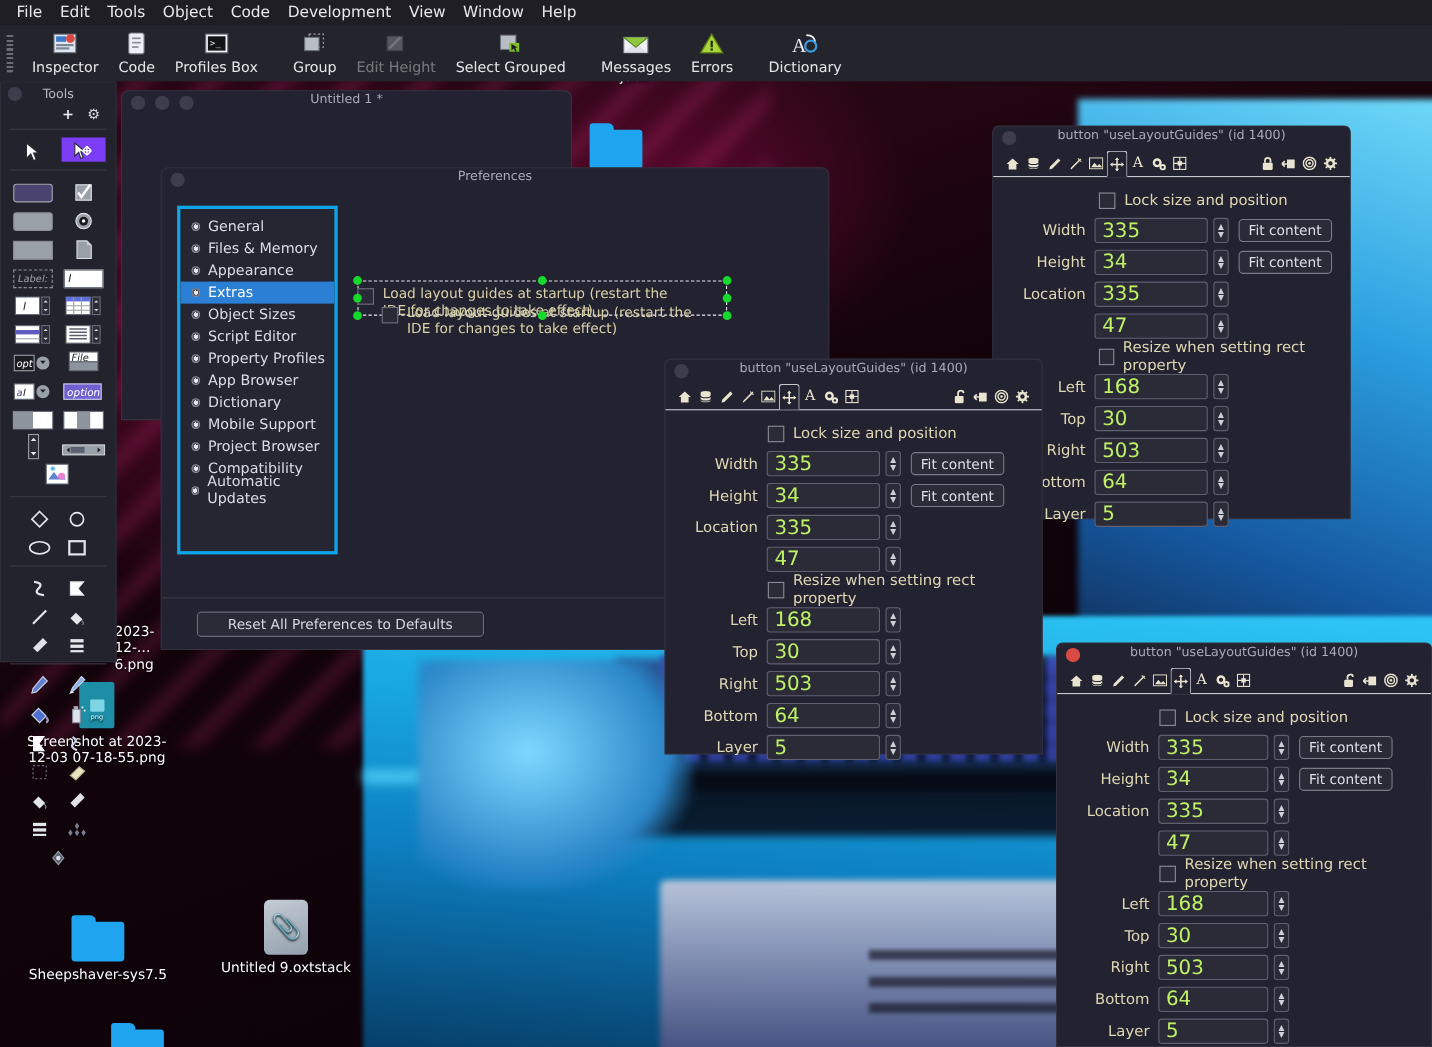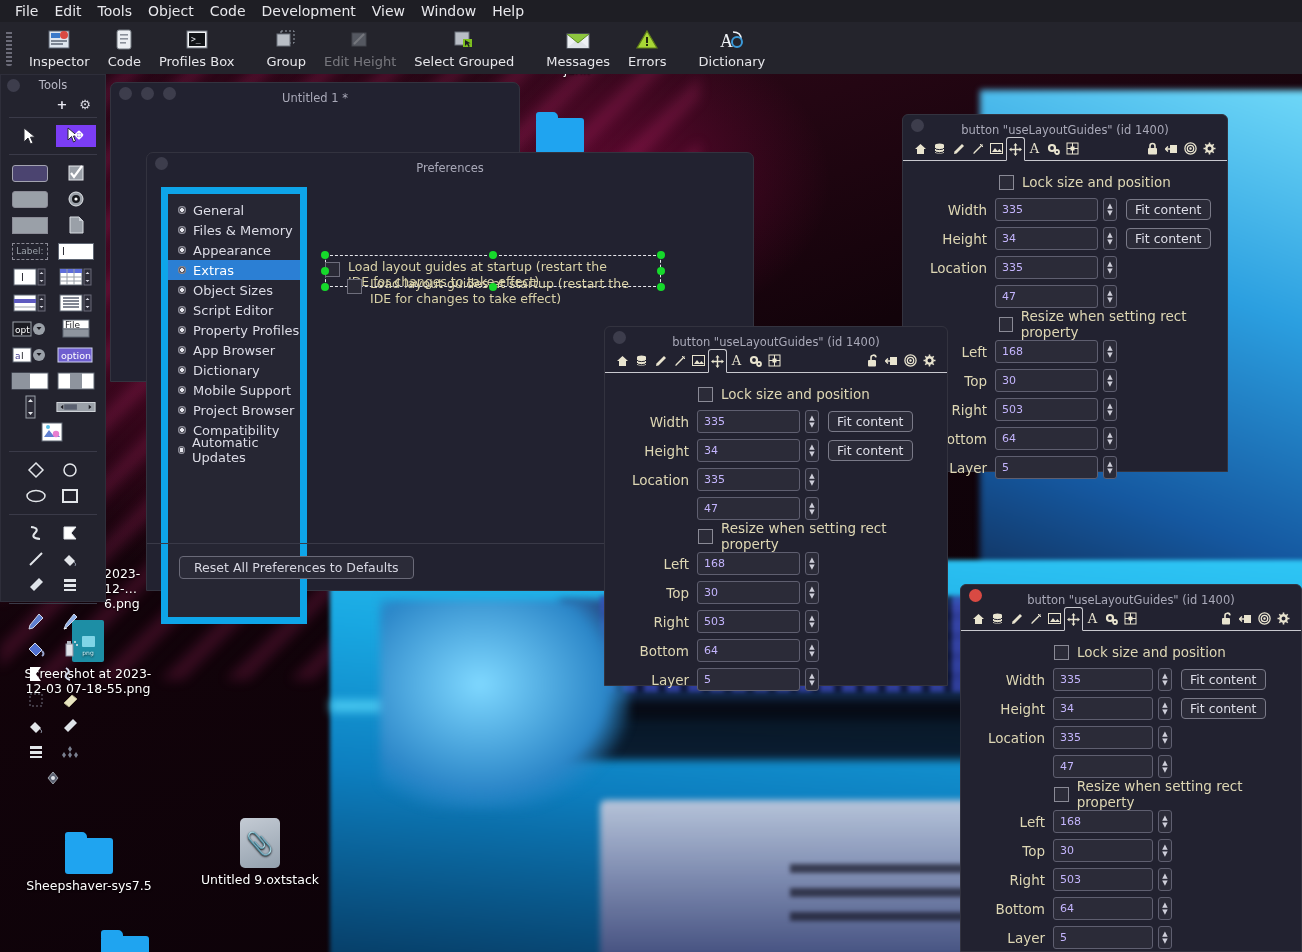--- a/index.html
+++ b/index.html
@@ -119,46 +119,46 @@
     position:absolute; left:6px; top:4px; width:13px;height:13px;border-radius:50%;
     background:#3d3d4c;
   }
   #tools .tp-actions{
     height:18px; display:flex; justify-content:flex-end; align-items:center; gap:12px; padding-right:14px;
     color:#d8d8e2; font-size:13px;
   }
   #tools hr{ border:0; border-top:1px solid #3a3a48; margin:4px 8px; }
   .tgrid{ display:flex; flex-wrap:wrap; justify-content:center; gap:4px 6px; padding:3px 6px; }
   .tcell{
-    width:40px; height:22px; display:flex; align-items:center; justify-content:center;
+    width:40px; height:22px; display:flex; align-items:flex-end; justify-content:center;font-style:italic;
   }
   .tcell.sel{ background:#7b3df5; }
   .tgrid.small .tcell{ width:28px; height:22px; }
   .swatch{ width:36px;height:17px; border:1px solid #8b8b96; }
 
   
   .win{ position:absolute; background:#222230; border:1px solid #33333f; z-index:60; }
   .win-title{
     height:22px; color:#a9a9b8; font-size:11.5px;
-    display:flex; align-items:flex-end; justify-content:center; position:relative;
+    display:flex; align-items:flex-start; justify-content:center; position:relative;
     font-family:"DejaVu Sans", sans-serif;
   }
   .wdot{ width:13px;height:13px;border-radius:50%; background:#3d3d4c; }
   .wdots{ position:absolute; left:8px; top:4px; display:flex; gap:9px;}
   .wdot.red{ background:#d94a43; }
 
   
   #editor{ left:110px; top:82px; width:410px; height:300px; background:#222230;
            border-radius:7px 7px 0 0; z-index:55; }
 
   
   #prefs{ left:146px; top:152px; width:608px; height:439px; border-radius:7px 7px 0 0; z-index:62; }
   #prefs .pref-body{ display:flex; padding:12px 14px 0 14px; height:370px; }
   #prefs-list{
-    width:146px; height:437px; background:#262633; border:7px solid #0ea5e9;
+    width:146px; height:317px; background:#262633; border:3px solid #0ea5e9;
     padding:6px 0; overflow:hidden;
   }
   .pref-row{
     height:20px; display:flex; align-items:center; gap:7px; padding-left:10px;
     color:#dcdce6; font-size:13px; cursor:default;
   }
   .pref-row.active{ background:#2b7fd4; color:#fff; }
   .pref-bullet{
     width:8px;height:8px;border-radius:50%;
     background:radial-gradient(circle at 50% 50%, #e6e6ee 0 2px, #55555f 2px 4px);
@@ -171,39 +171,39 @@
   .selrect{
     position:absolute; border:1px dashed #e8e8ee;
   }
   .handle{ position:absolute; width:8px;height:8px;border-radius:50%; background:#16d92b; }
   #prefs .pref-foot{
     position:absolute; left:0; bottom:0; width:100%; height:47px;
     border-top:1px solid #3a3a48;
   }
   .btn{
     background:#2b2b38; border:1px solid #6a6a78; border-radius:4px;
-    color:#d7d7e2; font-size:12.5px; padding:3px 14px; cursor:default;
+    color:#d7d7e2; font-size:12.5px; padding:3px 27px; cursor:default;
   }
 
   
   .insp{ border-radius:6px 6px 0 0; }
   .insp-toolbar{
     height:24px; display:flex; align-items:center; padding:0 8px; gap:0;
     border-bottom:1px solid #c9c9cf;
     color:#e9e4cf;
   }
   .ibtn{ width:19px;height:20px; display:flex;align-items:center;justify-content:center; font-size:13px; cursor:default;}
   .ibtn.sel{ border:1px solid #c9c9cf; border-bottom-color:#222230; border-radius:3px 3px 0 0; height:24px; margin-bottom:-1px;}
   .ispacer{ flex:1; }
   .insp-body{ padding:8px 0 0 0; }
   .frow{ display:flex; align-items:center; height:29px; padding-right:8px; }
   .flabel{ width:92px; text-align:right; padding-right:8px; color:#ded7b4; font-size:13.5px; }
   .finput{
     height:23px; background:#2b2b38; border:1px solid #5f5f70; border-radius:3px;
-    color:#c4b5fd; font-size:11px; padding:0 6px; display:flex; align-items:center;
+    color:#bef264; font-size:18px; padding:0 6px; display:flex; align-items:center;
   }
   .stepper{
     width:14px;height:23px; margin-left:5px; background:#2b2b38;
     border:1px solid #5f5f70; border-radius:3px;
     display:flex; flex-direction:column; align-items:center; justify-content:center;
     color:#cfcfda; font-size:7px; line-height:7px;
   }
   .fitbtn{
     margin-left:9px; height:21px; background:#2b2b38; border:1px solid #7a7a88;
     border-radius:4px; color:#dedee8; font-size:12.5px; padding:0 8px;

